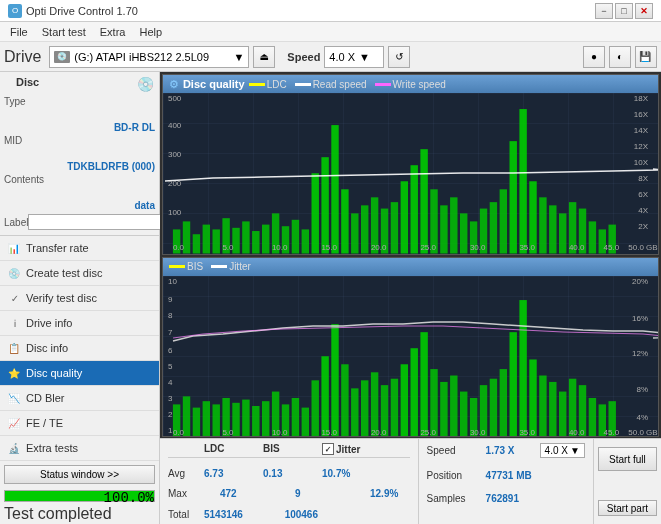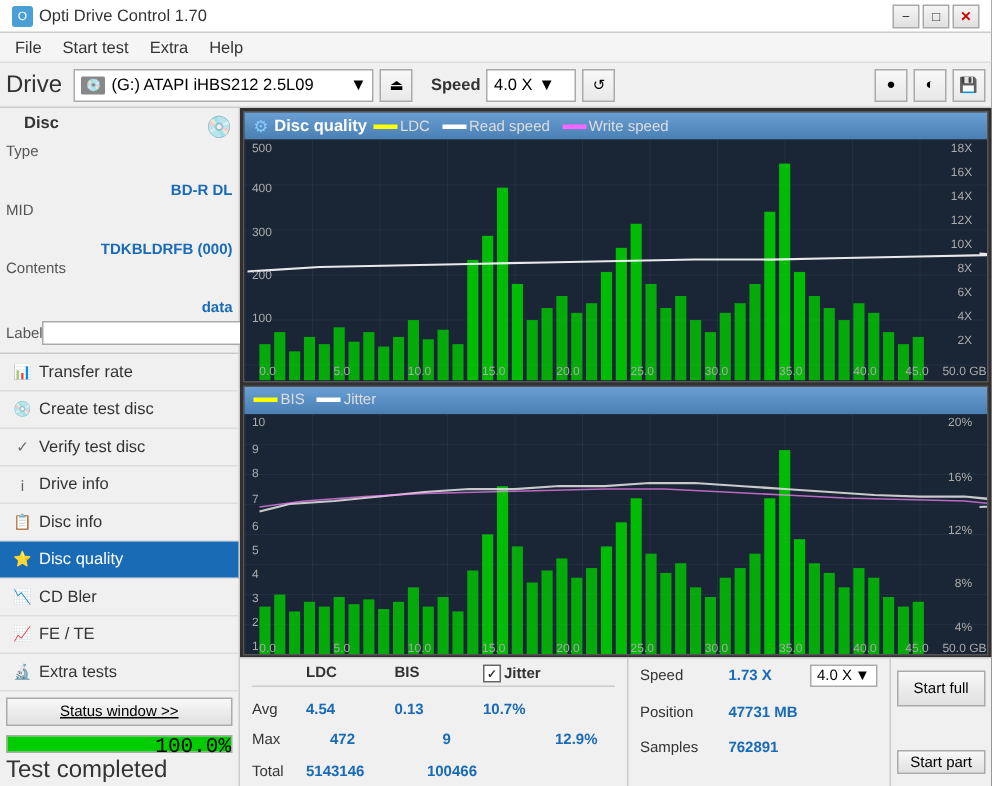--- a/index.html
+++ b/index.html
@@ -44,21 +44,21 @@
     .label-row { display: flex; align-items: center; gap: 0; margin-top: 2px; }
     .label-input { border: 1px solid #aaa; height: 16px; flex: 1; font-size: 10px; background: white; }
     .label-btn { width: 18px; height: 18px; border: 1px solid #aaa; background: linear-gradient(#f8f8f8, #e0e0e0); cursor: pointer; display: flex; align-items: center; justify-content: center; font-size: 9px; }
     
     
     .nav-item { display: flex; align-items: center; gap: 4px; padding: 5px 8px; cursor: pointer; font-size: 11px; color: #333; border-bottom: 1px solid #ddd; }
     .nav-item.active { background: #1a6bb5; color: white; }
     .nav-item.active .nav-icon { color: white; }
     .nav-icon { width: 14px; height: 14px; display: flex; align-items: center; justify-content: center; font-size: 10px; color: #666; }
     
-    .status-btn { margin: 4px; height: 24px; background: linear-gradient(#f8f8f8, #e0e0e0); border: 1px solid #aaa; cursor: pointer; font-size: 10px; text-align: center; display: flex; align-items: center; justify-content: center; text-decoration: underline; }
+    .status-btn { margin: 4px; height: 24px; background: linear-gradient(#f8f8f8, #e0e0e0); border: 1px solid #aaa; cursor: pointer; font-size: 10px; text-align: center; display: flex; align-items: center; justify-content: center; }
     .progress-bar-container { margin: 2px 4px; height: 14px; background: #c0c0c0; border: 1px solid #aaa; position: relative; }
     .progress-bar-fill { height: 100%; background: #00cc00; }
     .progress-text { position: absolute; top: 0; left: 0; right: 0; text-align: right; font-size: 14px; color: #000; line-height: 14px; font-family: Liberation Mono, monospace; }
     
     .status-text { font-size: 16px; color: #333; padding: 1px 4px; }
     .chart-header { background: linear-gradient(#6a9fd4, #4a7fb4); padding: 2px 6px; display: flex; align-items: center; gap: 4px; height: 18px; }
     .chart-title { font-size: 11px; font-weight: bold; color: #fff; }
     .legend { display: flex; gap: 8px; align-items: center; }
     .legend-item { display: flex; align-items: center; gap: 2px; font-size: 10px; color: #ddd; }
     .legend-color { width: 16px; height: 3px; }
@@ -404,21 +404,21 @@
           <span style="min-width:55px;">LDC</span>
           <span style="min-width:55px;">BIS</span>
           <div style="display:flex; align-items:center; gap:2px;">
             <div style="width:12px;height:12px;border:1px solid #666;background:white;display:flex;align-items:center;justify-content:center;font-size:8px;">✓</div>
             <span style="font-weight:bold;">Jitter</span>
           </div>
         </div>
 
         <div style="display:flex; gap:4px; font-size:10px;">
           <span style="min-width:32px; color:#333;">Avg</span>
-          <span style="min-width:55px; color:#1a6bb5; font-weight:bold;">4.54</span>
+          <span style="min-width:55px; color:#1a6bb5; font-weight:bold;">6.73</span>
           <span style="min-width:55px; color:#1a6bb5; font-weight:bold;">0.13</span>
           <span style="color:#1a6bb5; font-weight:bold;">10.7%</span>
         </div>
 
         <div style="display:flex; gap:20px; font-size:10px;">
           <span style="min-width:32px; color:#333;">Max</span>
           <span style="min-width:55px; color:#1a6bb5; font-weight:bold;">472</span>
           <span style="min-width:55px; color:#1a6bb5; font-weight:bold;">9</span>
           <span style="color:#1a6bb5; font-weight:bold;">12.9%</span>
         </div>

